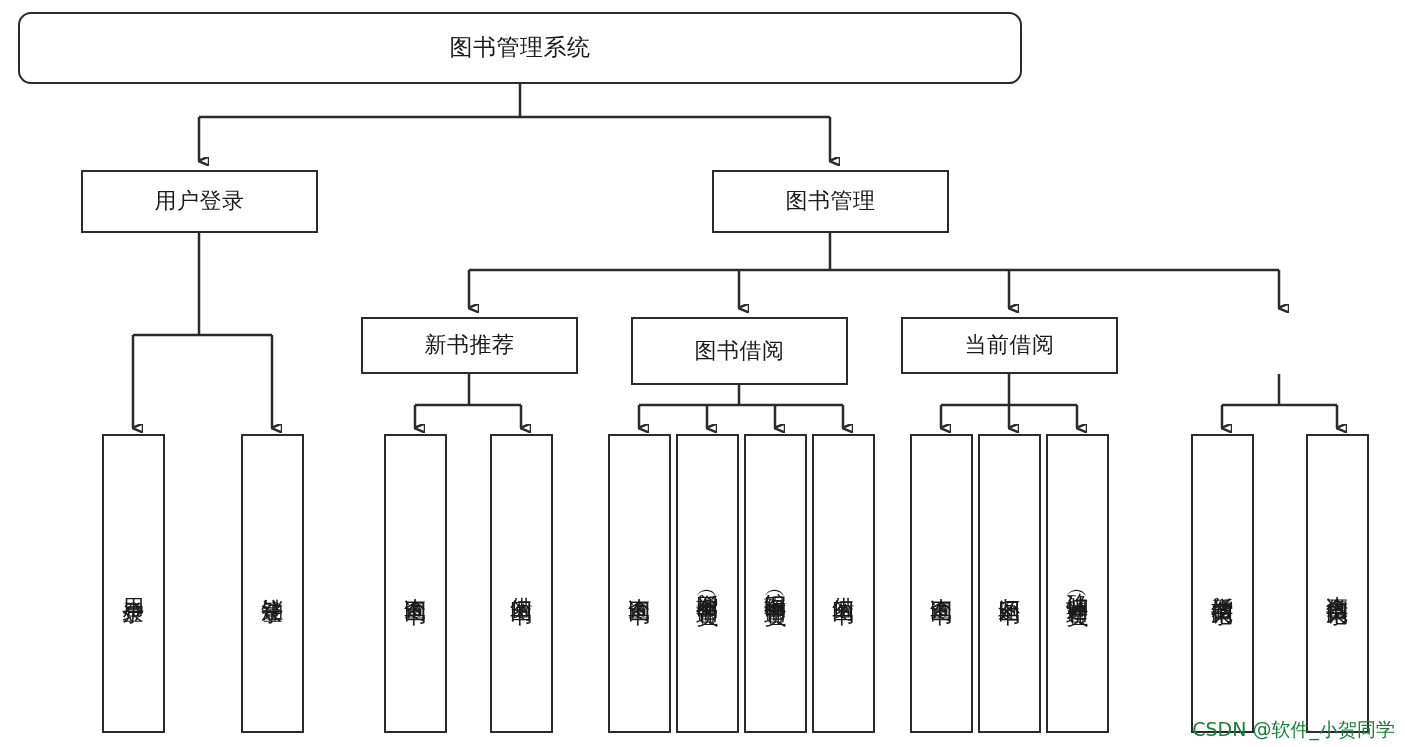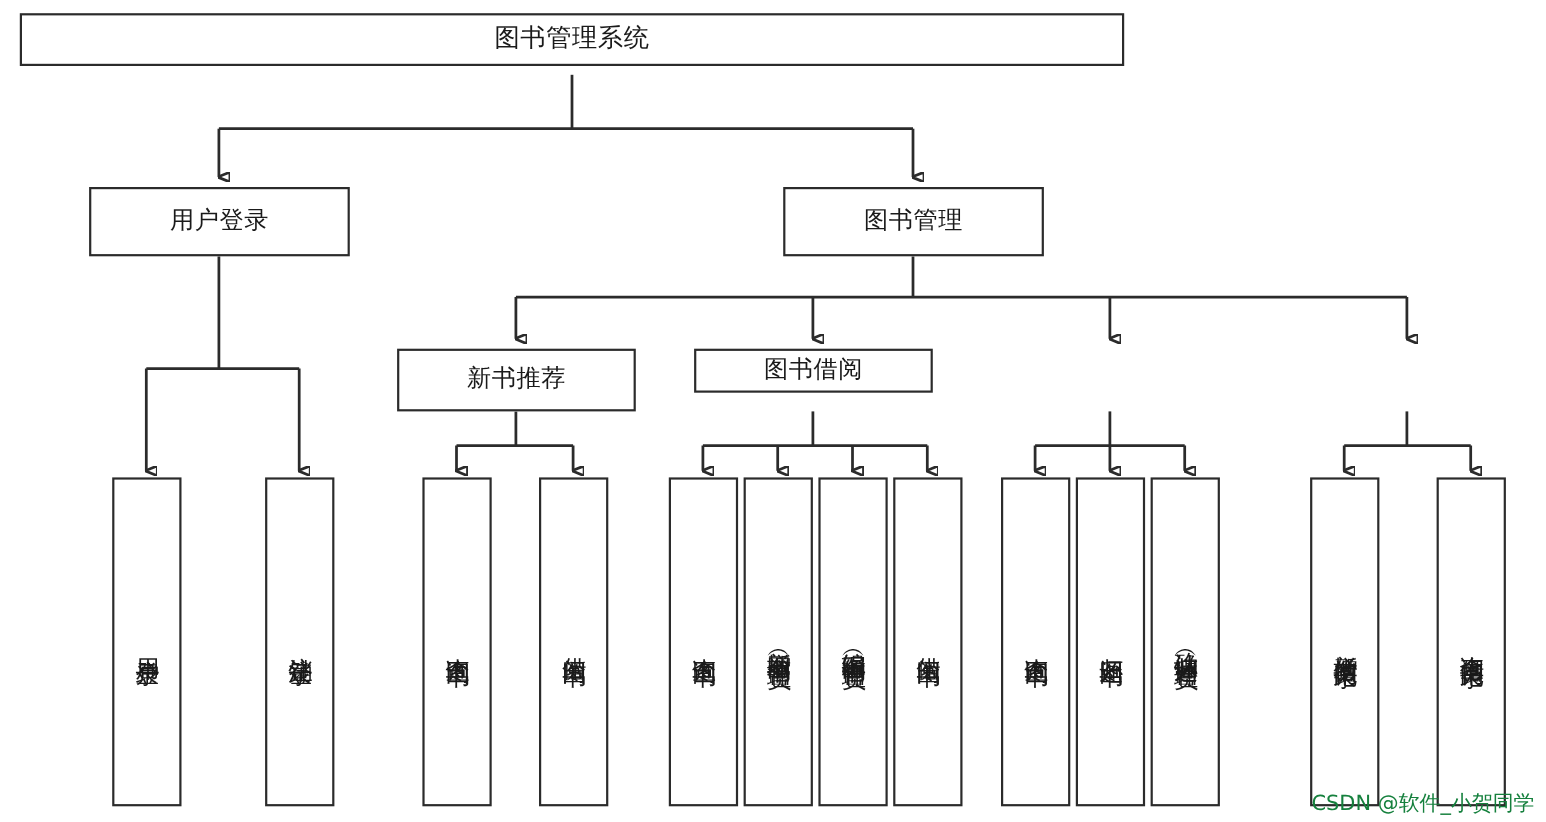--- a/index.html
+++ b/index.html
@@ -125,36 +125,39 @@
     <line x1="941" y1="405" x2="941" y2="428" marker-end="url(#arrow)"></line>
     <line x1="1009" y1="405" x2="1009" y2="428" marker-end="url(#arrow)"></line>
     <line x1="1077" y1="405" x2="1077" y2="428" marker-end="url(#arrow)"></line>
 
     <line x1="1279" y1="374" x2="1279" y2="405"></line>
     <line x1="1222" y1="405" x2="1337" y2="405"></line>
     <line x1="1222" y1="405" x2="1222" y2="428" marker-end="url(#arrow)"></line>
     <line x1="1337" y1="405" x2="1337" y2="428" marker-end="url(#arrow)"></line>
   </svg>
 
-  <div class="node horiz root" style="left:18px; top:12px; width:1004px; height:48px;">
+  <div class="node horiz root" style="left:18px; top:12px; width:1004px; height:72px;border-radius:13px;">
     <span class="lbl">图书管理系统</span>
   </div>
 
   <div class="node horiz" style="left:81px; top:170px; width:237px; height:63px;">
     <span class="lbl">用户登录</span>
   </div>
   <div class="node horiz" style="left:361px; top:317px; width:217px; height:57px;">
     <span class="lbl">新书推荐</span>
   </div>
 
   <div class="node horiz" style="left:712px; top:170px; width:237px; height:63px;">
     <span class="lbl">图书管理</span>
   </div>
-  <div class="node horiz" style="left:631px; top:317px; width:217px; height:40px;">
+  <div class="node horiz" style="left:631px; top:317px; width:217px; height:68px;">
     <span class="lbl">图书借阅</span>
+  </div>
+  <div class="node horiz" style="left:901px; top:317px; width:217px; height:57px;">
+    <span class="lbl">当前借阅</span>
   </div>
 
   <div class="node vert" style="left:102px; top:434px; width:63px; height:299px;">
     <span class="lbl">用户登录</span>
   </div>
   <div class="node vert" style="left:241px; top:434px; width:63px; height:299px;">
     <span class="lbl">注销登录</span>
   </div>
 
   <div class="node vert" style="left:384px; top:434px; width:63px; height:299px;">

